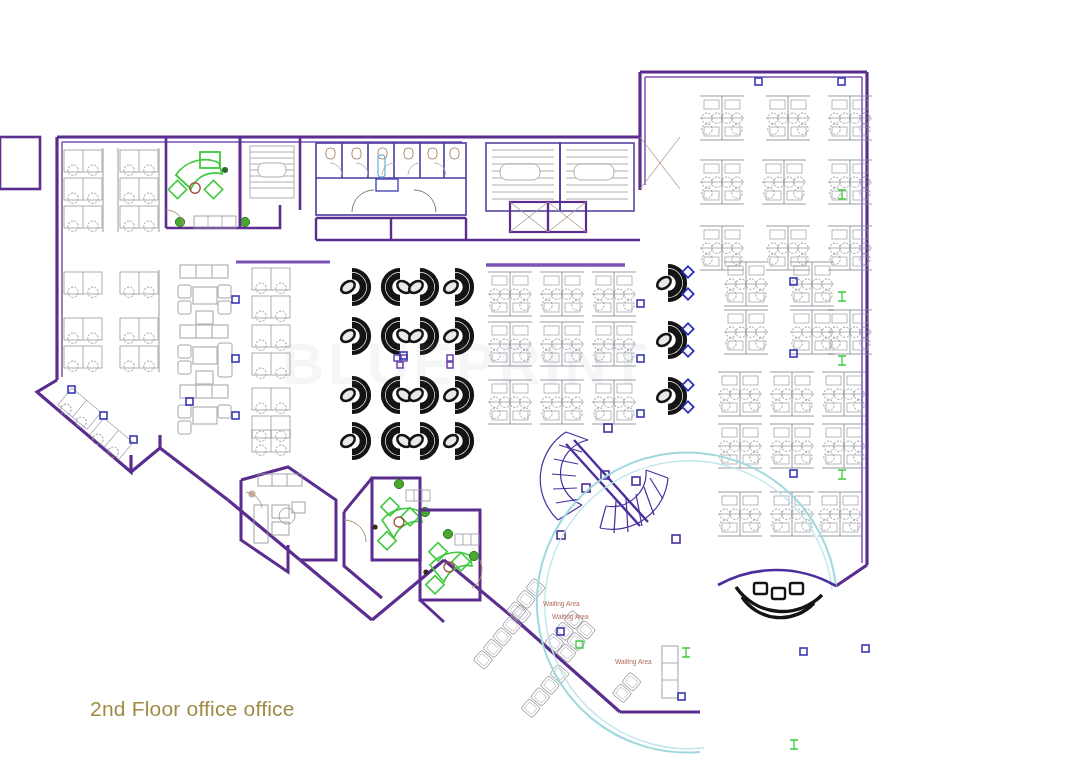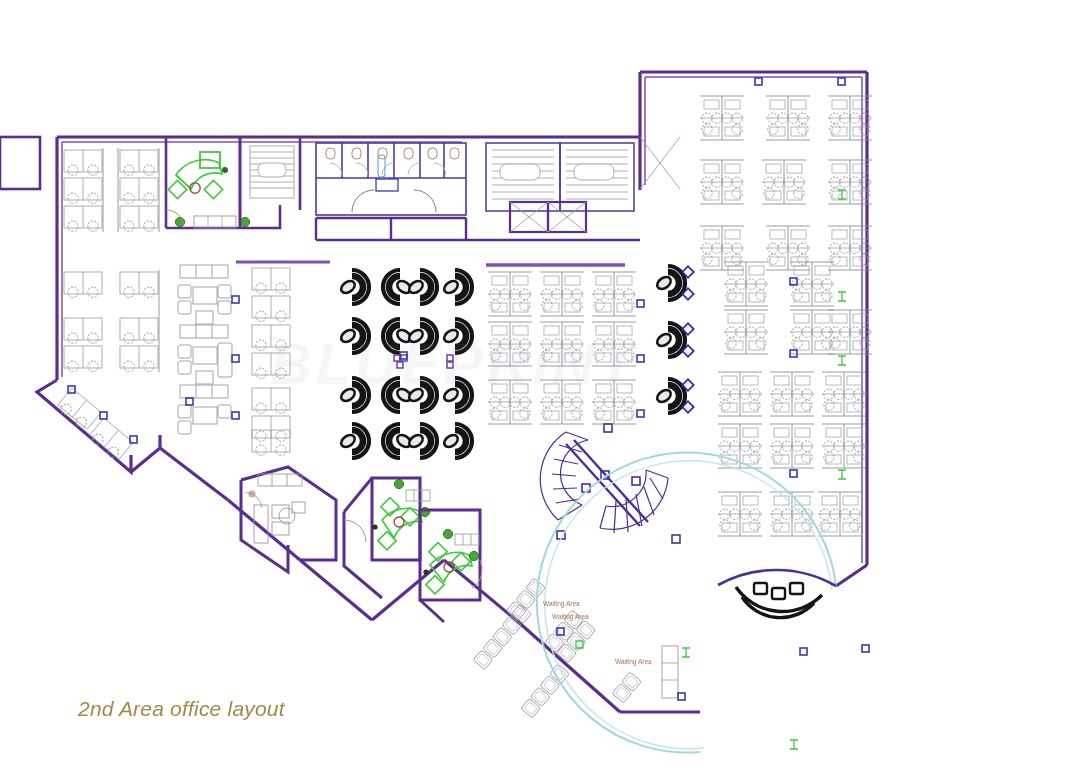--- a/index.html
+++ b/index.html
@@ -1,21 +1,21 @@
 <!DOCTYPE html>
 <html><head>
 <meta charset="utf-8">
 <title>2nd Floor office layout</title>
 <style>
   html,body{margin:0;padding:0;background:#ffffff;}
   body{width:1090px;height:782px;overflow:hidden;
        font-family:"Liberation Sans",sans-serif;color:#222;}
   #stage{position:relative;width:1090px;height:782px;background:#fff;}
   #plan{position:absolute;left:0;top:0;width:1090px;height:782px;}
-  #title-layer{position:absolute;left:0;top:0;width:894px;height:782px;pointer-events:none;font-style:italic;}
+  #title-layer{position:absolute;left:12px;top:0;width:894px;height:782px;pointer-events:none;}
   .plan-title{position:absolute;left:78px;top:697px;font-size:21px;
       letter-spacing:.2px;color:#a08a45;font-family:"Liberation Sans",sans-serif;}
   .wm{position:absolute;left:270px;top:330px;font-size:58px;font-weight:bold;
       color:rgba(120,130,160,.07);letter-spacing:4px;}
 </style>
 </head>
 <body>
 
 <div id="stage">
 
@@ -719,20 +719,20 @@
       <use href="#bmark" x="130" y="436"></use>
       <use href="#bmark" x="100" y="412"></use>
       <use href="#bmark" x="68" y="386"></use>
       <use href="#bmark" x="755" y="78"></use>
       <use href="#bmark" x="838" y="78"></use>
     </g>
   </svg>
 
   <div id="title-layer">
     <div class="wm">BLUEPRINT</div>
-    <div class="plan-title">2nd Area office layout</div>
+    <div class="plan-title">2nd Floor office office</div>
   </div>
 
   <div style="position:absolute;left:543px;top:600px;font-size:6.5px;color:#b26a5c;transform:rotate(0deg);">Waiting Area</div>
   <div style="position:absolute;left:552px;top:613px;font-size:6.5px;color:#b26a5c;">Waiting Area</div>
   <div style="position:absolute;left:615px;top:658px;font-size:6.5px;color:#b26a5c;">Waiting Area</div>
 
 </div>
 
 </body></html>

